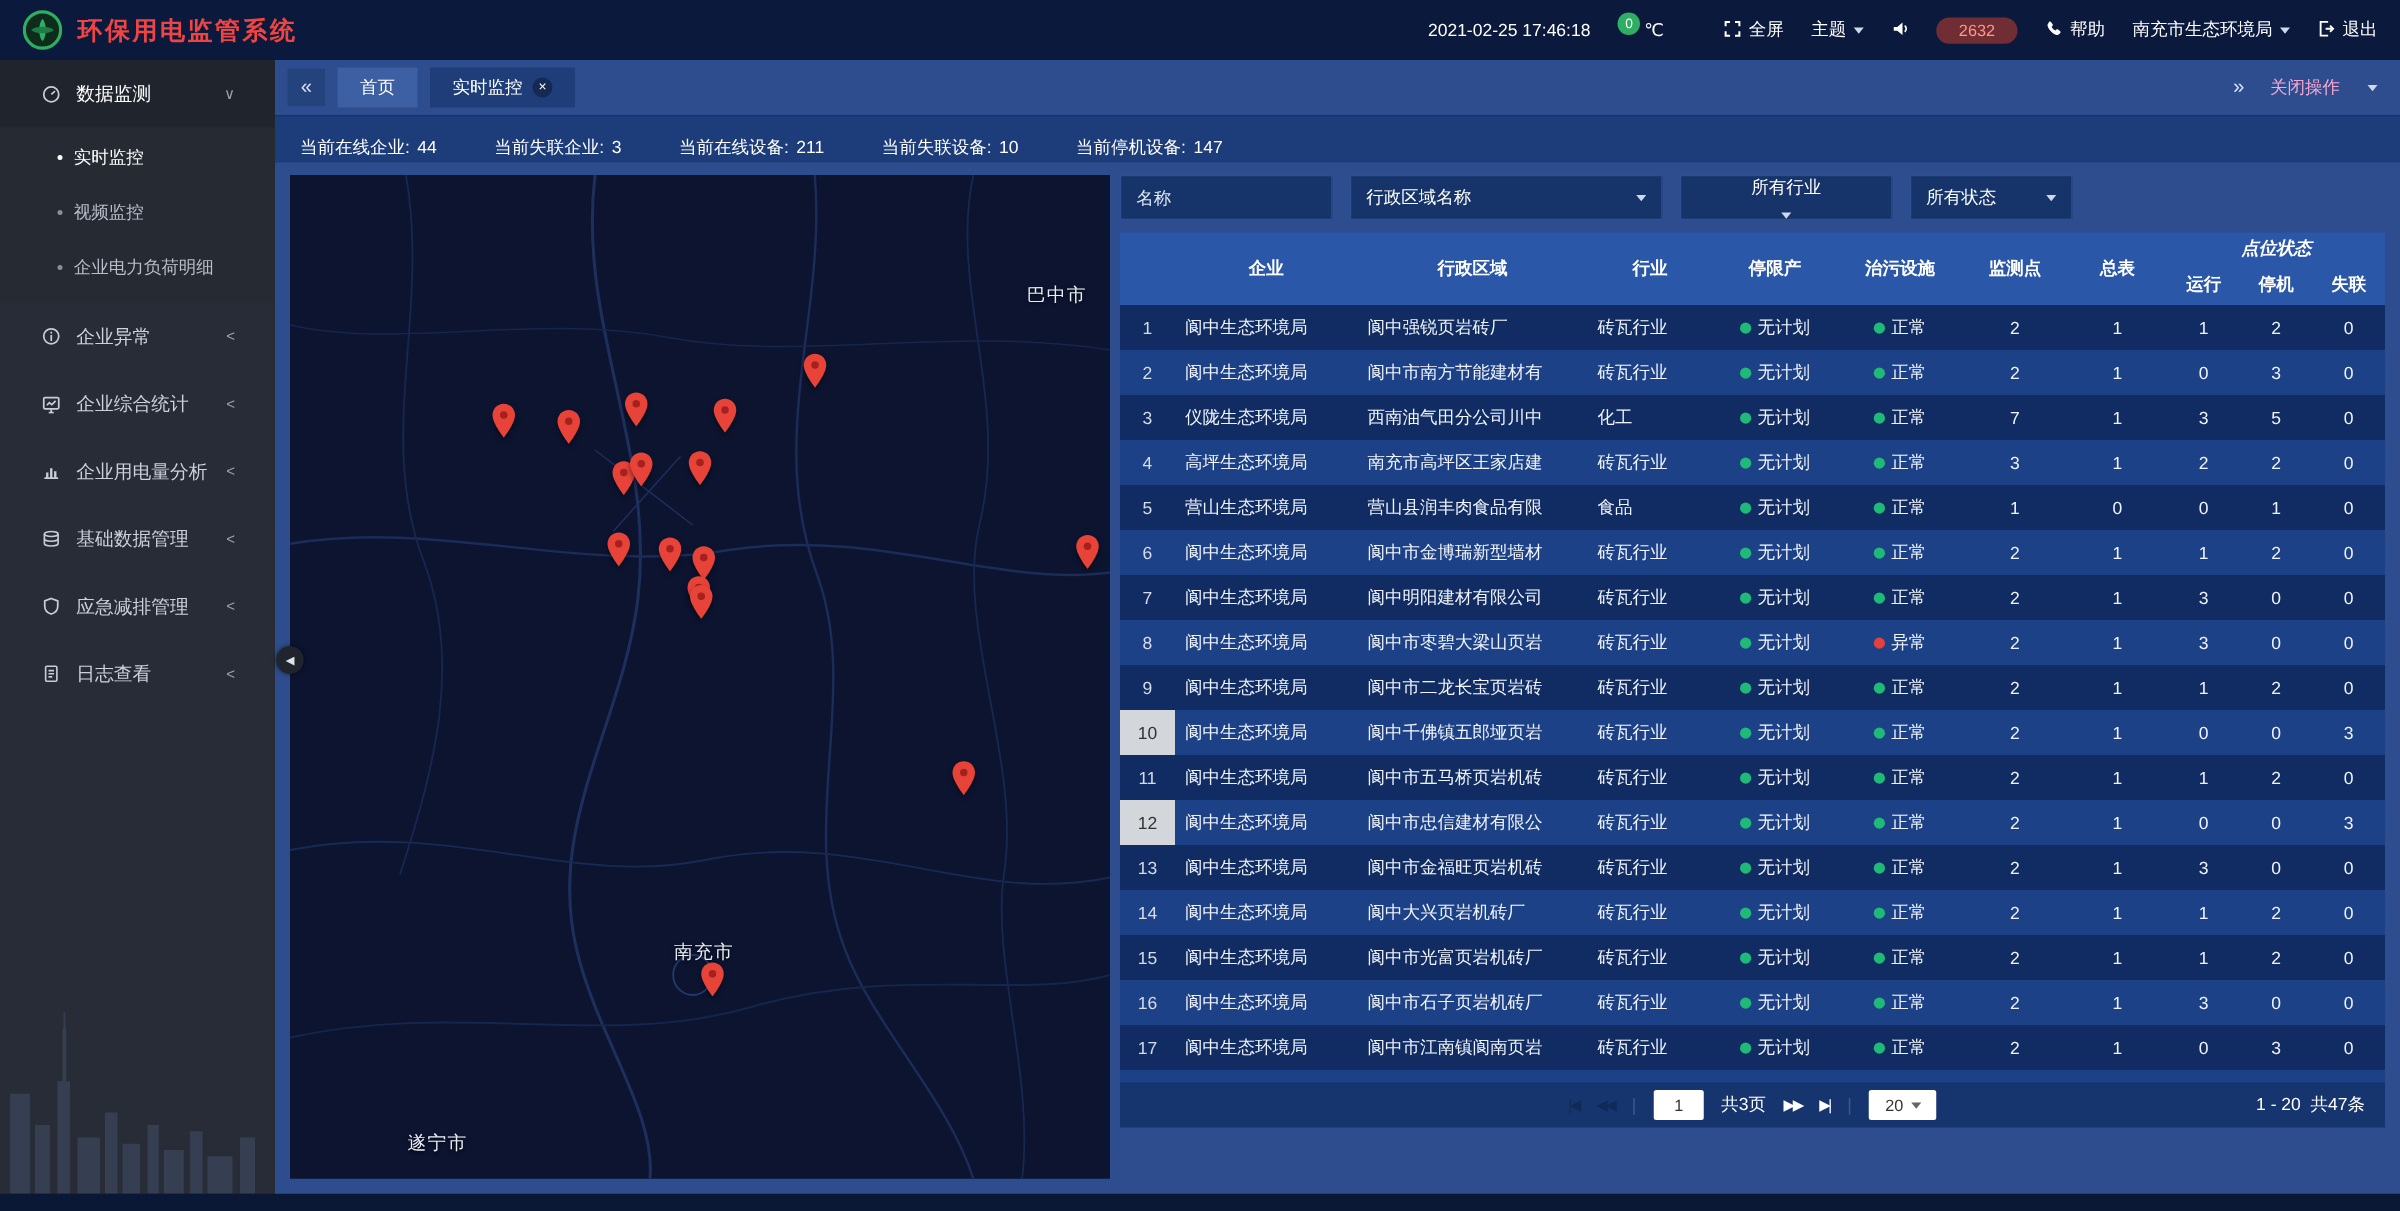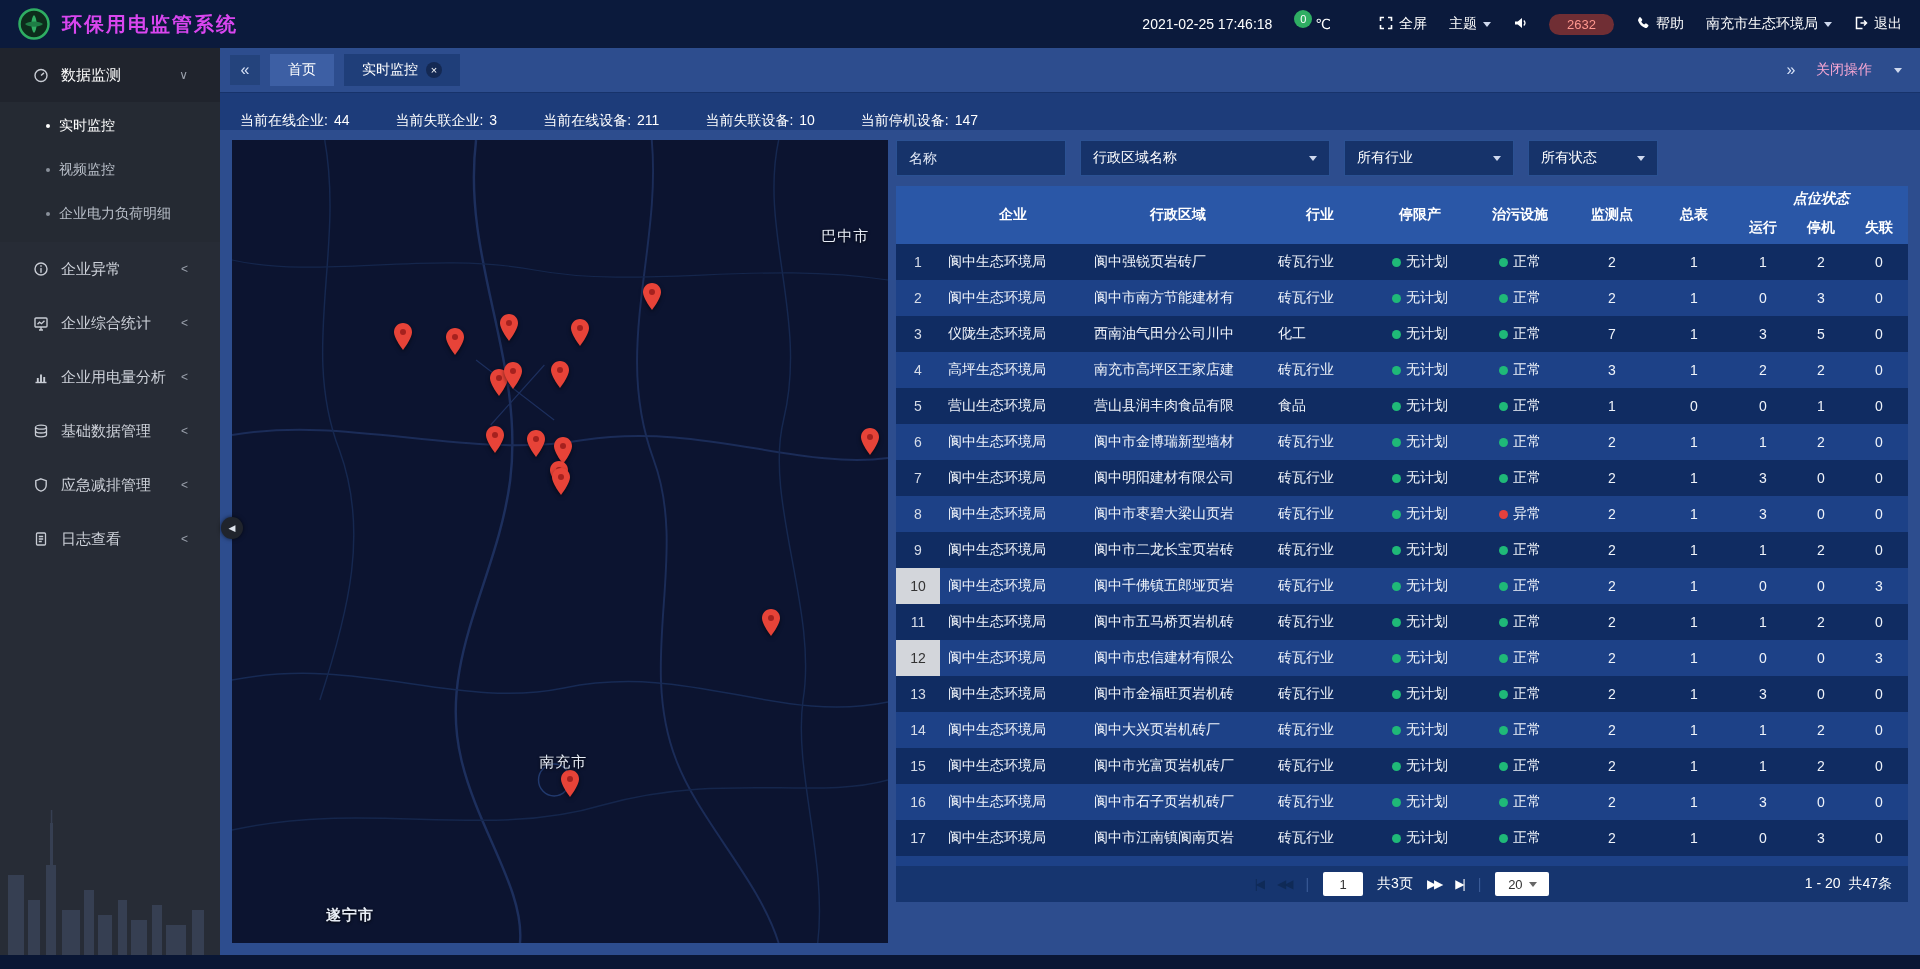--- a/index.html
+++ b/index.html
@@ -6,21 +6,21 @@
   html, body { width: 1920px; height: 969px; }
   body {
     background: #0a1735;
     font-family: "Liberation Sans", "DejaVu Sans", sans-serif;
     overflow: hidden;
     cursor: default;
   }
   
   .topbar { height: 48px; background: #0b1a3c; display: flex; align-items: center; padding: 0 18px; }
   .logo { display: flex; }
-  .app-title { color: #d946ef; font-size: 20px; font-weight: bold; letter-spacing: 2px; margin-left: 12px; }
+  .app-title { color: #ef4444; font-size: 20px; font-weight: bold; letter-spacing: 2px; margin-left: 12px; }
   .topbar-right { margin-left: auto; display: flex; align-items: center; gap: 22px; color: #fff; font-size: 14px; }
   .tb-item { display: inline-flex; align-items: center; gap: 6px; }
   .caret { width: 0; height: 0; border-left: 4px solid transparent; border-right: 4px solid transparent; border-top: 5px solid #cfd9ee; display: inline-block; }
   .temp { display: inline-flex; align-items: flex-start; gap: 3px; }
   .temp-circle { width: 18px; height: 18px; border-radius: 50%; background: #2fae63; color: #fff; font-size: 11px; font-style: normal; display: inline-flex; align-items: center; justify-content: center; margin-top: -6px; }
   .badge { background: #702e34; color: #ff978f; padding: 3px 18px; border-radius: 11px; font-size: 13px; }
   .gap-l { margin-left: 26px; justify-content: center; }
   
   .layout { display: flex; height: 907px; }
   
@@ -39,39 +39,39 @@
   .main { flex: 1; display: flex; flex-direction: column; background: #2d4d8e; min-width: 0; }
   .tabbar { height: 44px; display: flex; align-items: center; padding: 0 10px; gap: 10px; }
   .nav-sq { width: 30px; height: 30px; background: #24437c; color: #d7e2f7; display: flex; align-items: center; justify-content: center; font-size: 16px; }
   .nav-sq.plain { background: transparent; }
   .tab { height: 32px; padding: 0 18px; display: flex; align-items: center; gap: 8px; background: #3d5fa4; color: #fff; font-size: 14px; }
   .tab.active { background: #1f3e79; }
   .tab-close { width: 16px; height: 16px; border-radius: 50%; background: rgba(9,20,45,.5); color: #fff; font-size: 11px; line-height: 16px; text-align: center; font-style: normal; }
   .spacer { flex: 1; }
   .tab-ops { color: #f9a8d4; font-size: 14px; display: flex; align-items: center; gap: 22px; margin-right: 8px; }
   
-  .statsbar { height: 38px; background: #1d3c7a; border-top: 1px solid #17336b; display: flex; align-items: flex-end; padding: 0 20px; gap: 46px; color: #fff; font-size: 14px; }
+  .statsbar { height: 38px; background: #1d3c7a; border-top: 1px solid #17336b; display: flex; align-items: flex-start; padding: 16px 20px; gap: 46px; color: #fff; font-size: 14px; }
   .stat b { font-weight: normal; margin-left: 6px; }
   
   .content { flex: 1; display: flex; padding: 10px 12px 12px; gap: 8px; min-height: 0; }
   
   .map { width: 656px; height: 803px; background: #0c1430; position: relative; flex-shrink: 0; }
   .map-roads { position: absolute; inset: 0; width: 100%; height: 100%; }
   .pin-layer { position: absolute; inset: 0; }
   .map-city { position: absolute; color: #e8edf6; font-size: 15px; transform: translate(-50%,-50%); text-shadow: 0 1px 3px rgba(0,0,0,.85); letter-spacing: 1px; white-space: nowrap; }
   .pin { position: absolute; transform: translate(-50%,-100%); filter: drop-shadow(0 2px 2px rgba(0,0,0,.5)); line-height: 0; }
   .map-collapse { position: absolute; left: -11px; top: 47%; width: 22px; height: 22px; border-radius: 50%; background: #20242c; color: #dfe4ec; display: flex; align-items: center; justify-content: center; font-size: 9px; z-index: 5; box-shadow: 0 0 4px rgba(0,0,0,.6); }
   
   .right-panel { flex: 1; height: 762px; display: flex; flex-direction: column; min-width: 0; --cols: 44px 146px 184px 100px 100px 100px 84px 80px 1fr 1fr 1fr; }
   .filters { display: flex; gap: 14px; margin-bottom: 10px; }
   .f-input, .f-select { height: 36px; background: #16336a; border: 1px solid #2b5192; color: #fff; font-size: 14px; display: flex; align-items: center; padding: 0 12px; }
   .f-input { width: 170px; font-family: inherit; outline: none; }
   .f-input::placeholder { color: #e2e9f6; opacity: 1; }
   .f-select { justify-content: space-between; }
-  .w250 { width: 250px; } .w170 { width: 170px; } .w130 { width: 130px; }
+  .w250 { width: 250px; } .w170 { width: 170px; flex-direction: column; } .w130 { width: 130px; }
   
   .thead { display: grid; grid-template-columns: var(--cols); grid-template-rows: 26px 32px; background: #2a57a7; color: #fff; }
   .th { grid-row: 1 / span 2; display: flex; align-items: center; justify-content: center; font-size: 14px; font-weight: bold; }
   .th.sub { grid-row: 2; }
   .sub-run { grid-column: 9; } .sub-stop { grid-column: 10; } .sub-lost { grid-column: 11; }
   .th-group-label { grid-column: 9 / span 3; grid-row: 1; display: flex; align-items: center; justify-content: center; font-style: italic; font-weight: bold; font-size: 14px; }
   .tbody { flex: 1; overflow: hidden; background: #102c62; }
   .trow { display: grid; grid-template-columns: var(--cols); height: 36px; align-items: center; color: #f0f4fa; font-size: 14px; }
   .trow:nth-child(odd) { background: #102c62; }
   .trow:nth-child(even) { background: #1d4187; }
@@ -367,21 +367,21 @@
             <div class="pin" style="left: 82.1%; top: 61.9%;"><svg width="21" height="29" viewBox="0 0 21 29">
                 <path d="M10.5 1C5.3 1 1.5 5 1.5 10.1c0 6.6 9 17.9 9 17.9s9-11.3 9-17.9C19.5 5 15.7 1 10.5 1z" fill="#e74338"></path>
                 <circle cx="10.5" cy="10" r="3" fill="#a5211e"></circle>
               </svg></div>
             <div class="pin" style="left: 51.6%; top: 81.9%;"><svg width="21" height="29" viewBox="0 0 21 29">
                 <path d="M10.5 1C5.3 1 1.5 5 1.5 10.1c0 6.6 9 17.9 9 17.9s9-11.3 9-17.9C19.5 5 15.7 1 10.5 1z" fill="#e74338"></path>
                 <circle cx="10.5" cy="10" r="3" fill="#a5211e"></circle>
               </svg></div>
             <span class="map-city" style="left: 93.5%; top: 12%;">巴中市</span>
             <span class="map-city" style="left: 50.5%; top: 77.5%;">南充市</span>
-            <span class="map-city" style="left: 18%; top: 96.5%; font-weight: bold;">遂宁市</span>
+            <span class="map-city" style="left: 18%; top: 96.5%;">遂宁市</span>
           </div>
         <div class="map-collapse">
           <span>◀</span>
         </div>
       </div>
 
       <div class="right-panel">
         <div class="filters">
           <input class="f-input" placeholder="名称" style="">
           <div class="f-select w250">

